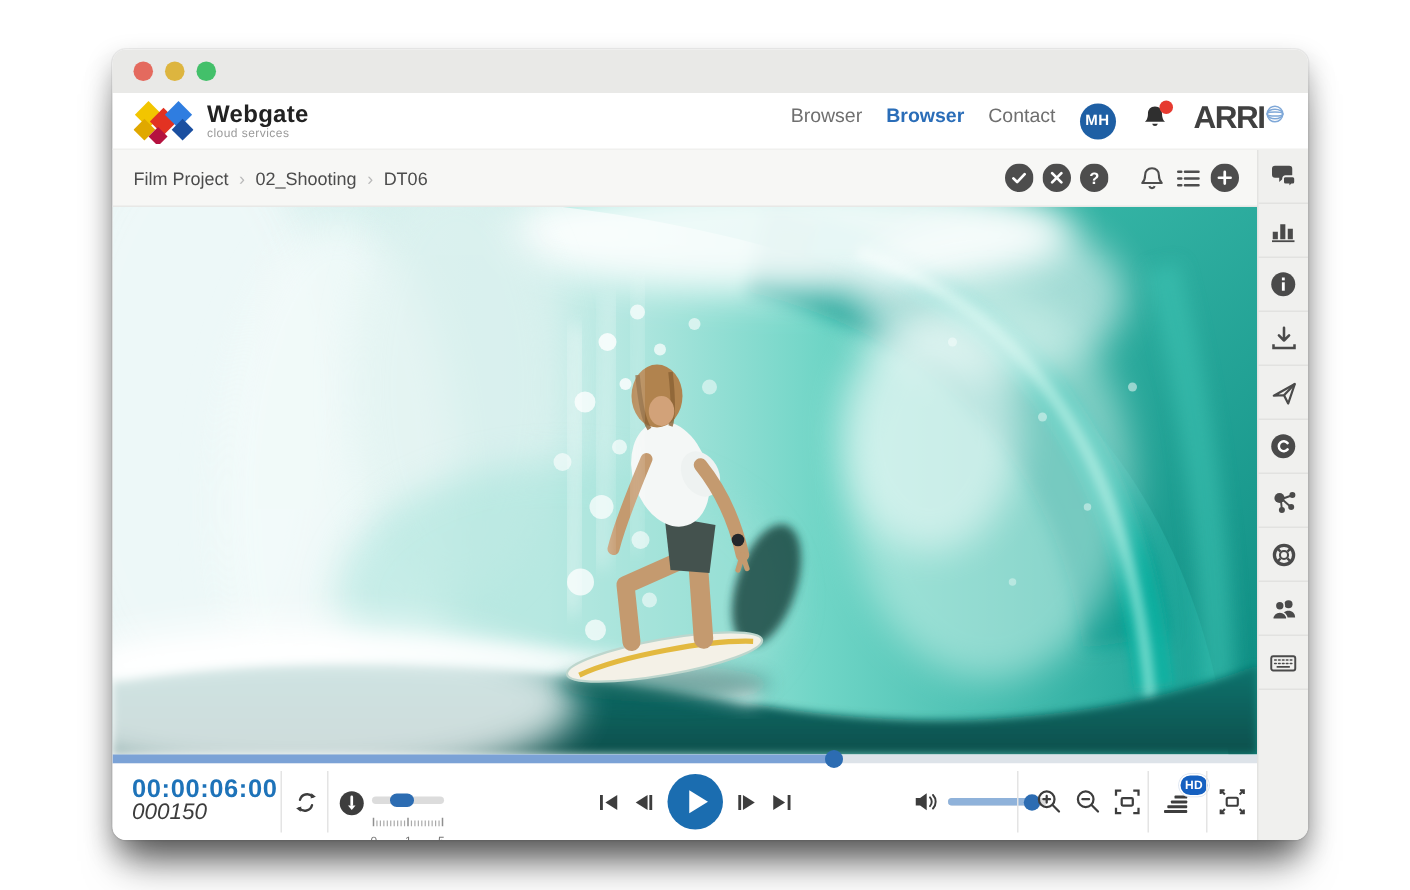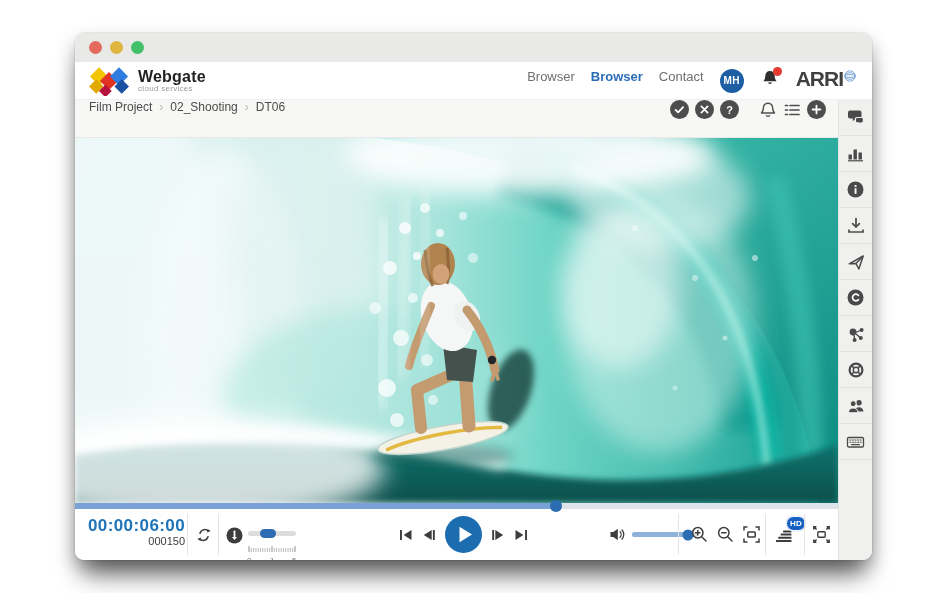--- a/index.html
+++ b/index.html
@@ -26,39 +26,39 @@
   .bell-dot{ position:absolute; right:-2px; top:-2px; width:9px; height:9px; border-radius:50%; background:#e63a30;}
   .arri{ display:flex; align-items:flex-start; gap:1px;}
   .arri-text{ font-size:21px; font-weight:800; color:#404040; letter-spacing:-1px; line-height:20px;}
   
   .body{ flex:1; display:flex; min-height:0;}
   .main{ width:763px; display:flex; flex-direction:column; min-width:0;}
   .sidebar{ width:34px; background:#f0f0ee; border-left:1px solid #e3e3e1; display:flex; flex-direction:column;}
   .side-btn{ height:36px; flex:none; display:flex; align-items:center; justify-content:center; border:none; border-bottom:1px solid #e2e2e0; background:none; color:#4a4a4a; cursor:pointer;}
   .side-fill{ flex:1;}
   
-  .crumbbar{ height:38px; background:#f7f7f5; border-bottom:1px solid #e8e8e6; display:flex; align-items:flex-start; padding:0 12px 0 14px; flex:none;}
+  .crumbbar{ height:38px; background:#f7f7f5; border-bottom:1px solid #e8e8e6; display:flex; align-items:center; padding:0 12px 0 14px; flex:none;}
   .crumbs{ display:flex; align-items:center; gap:7px; font-size:12px; color:#4c4c4c;}
   .crumb-sep{ color:#b9b9b9; font-size:12px;}
   .crumb-tools{ margin-left:auto; display:flex; align-items:center; gap:6px;}
   .tool-btn{ background:none; border:none; padding:0; cursor:pointer; color:#4d4d4d; display:flex; align-items:center;}
   .tool-gap{ width:8px;}
   
   .stage{ flex:1; position:relative; min-height:0; cursor:pointer;}
   .stage svg{ display:block; width:100%; height:100%;}
   
   .progress{ height:6px; background:#dde3e9; position:relative; flex:none; cursor:pointer;}
   .progress-fill{ position:absolute; left:0; top:0; bottom:0; background:#7ba2d6;}
   .progress-handle{ position:absolute; top:50%; width:12px; height:12px; border-radius:50%; background:#2c6cb2; transform:translate(-50%,-50%); cursor:grab; z-index:2;}
   
-  .controls{ height:51px; background:#fff; position:relative; flex:none; color:#3d3d3d;text-align:right;}
+  .controls{ height:51px; background:#fff; position:relative; flex:none; color:#3d3d3d;}
   .vsep{ position:absolute; top:5px; height:41px; width:1px; background:#e4e4e4;}
   .tc-block{ position:absolute; left:13px; top:7px;}
   .tc{ font-size:17px; font-weight:bold; color:#1e73b9; letter-spacing:.4px; line-height:19px;}
-  .frames{ font-size:11px; color:#3c3c3c; line-height:13px;}
+  .frames{ font-size:15px; color:#3c3c3c; line-height:13px;font-style:italic;}
   .ctl-btn{ position:absolute; background:none; border:none; padding:0; cursor:pointer; color:#3d3d3d; display:flex; align-items:center; justify-content:center;}
   .speed{ position:absolute; left:173px; top:22px; width:48px;}
   .speed-track{ position:relative; width:48px; height:5px; background:#dcdcdc; border-radius:2.5px;}
   .speed-handle{ position:absolute; top:-2px; width:16px; height:9px; border-radius:4.5px; background:#2c6cb2; transform:translateX(-50%); cursor:grab;}
   .speed-ruler{ margin-top:2px;}
   .speed-labels{ position:relative; height:9px; font-size:8px; color:#777;}
   .speed-labels span{ position:absolute; top:0;}
   .playback{ position:absolute; left:322px; top:0; height:51px; width:132px; display:flex; align-items:center; justify-content:center; gap:9px;}
   .play-btn{ width:37px; height:37px; border:none; border-radius:50%; background:#1b6db0; cursor:pointer; display:flex; align-items:center; justify-content:center; padding:0;}
   .volume-track{ position:absolute; left:557px; top:23px; width:66px; height:5px; background:#dcdcdc; border-radius:2.5px; cursor:pointer;}

